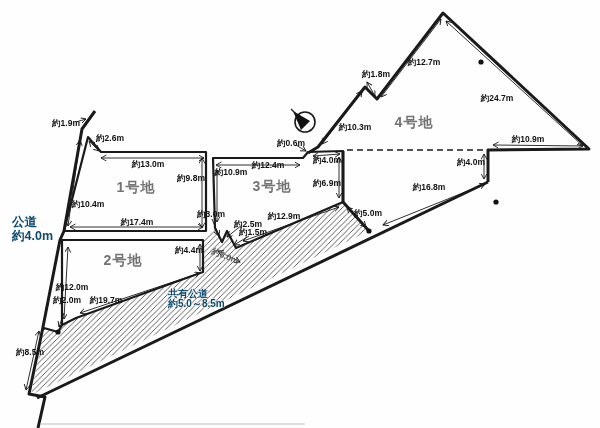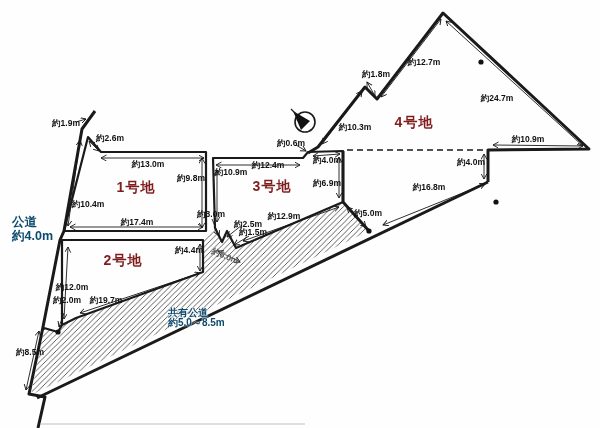--- a/index.html
+++ b/index.html
@@ -7,27 +7,27 @@
     position:relative;width:600px;height:428px;background:#fefefe;overflow:hidden;
     font-family:"Liberation Sans","DejaVu Sans",sans-serif;
   }
   #plan-svg{position:absolute;left:0;top:0;}
   .m{
     position:absolute;transform:translate(-50%,-50%);
     font-size:8.5px;font-weight:bold;color:#111;white-space:nowrap;line-height:1;
   }
   .parcel-name{
     position:absolute;transform:translate(-50%,-50%);
-    font-size:14px;font-weight:bold;color:#7f1d1d;white-space:nowrap;letter-spacing:1px;
+    font-size:14px;font-weight:bold;color:#737373;white-space:nowrap;letter-spacing:1px;
   }
   .road-label{
     position:absolute;font-weight:bold;color:#0c4a6e;white-space:nowrap;line-height:1.1;
   }
   .public-road{font-size:12.5px;}
-  .shared-road{font-size:10px;text-shadow:0 0 2px #fff,0 0 2px #fff;margin-top:19px;}
+  .shared-road{font-size:10px;text-shadow:0 0 2px #fff,0 0 2px #fff;}
   .faint{color:#4a4a4a;opacity:.85;transform:translate(-50%,-50%) rotate(22deg);}
 </style>
 </head>
 <body>
 
 <div id="stage">
 
   <svg id="plan-svg" width="600" height="428" viewBox="0 0 600 428">
     <defs>
       <pattern id="hatch" patternUnits="userSpaceOnUse" width="5.5" height="5.5">

